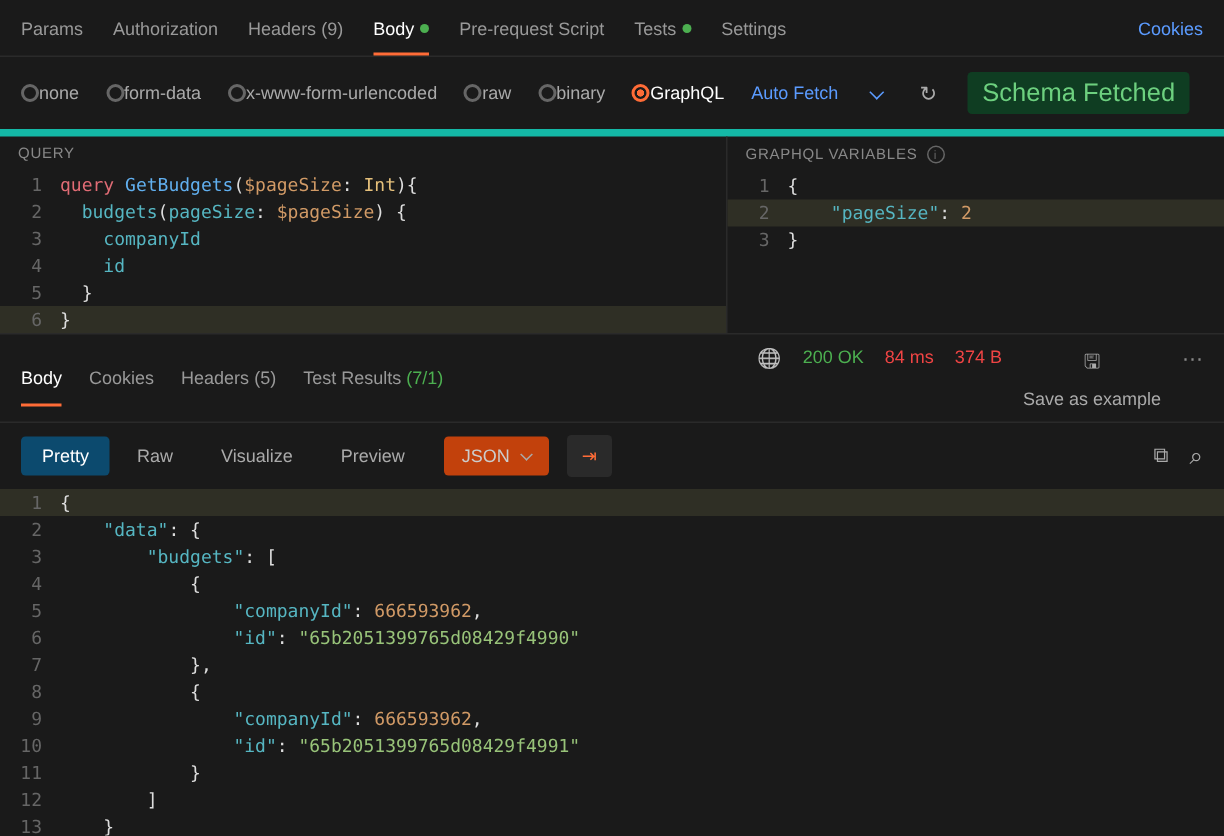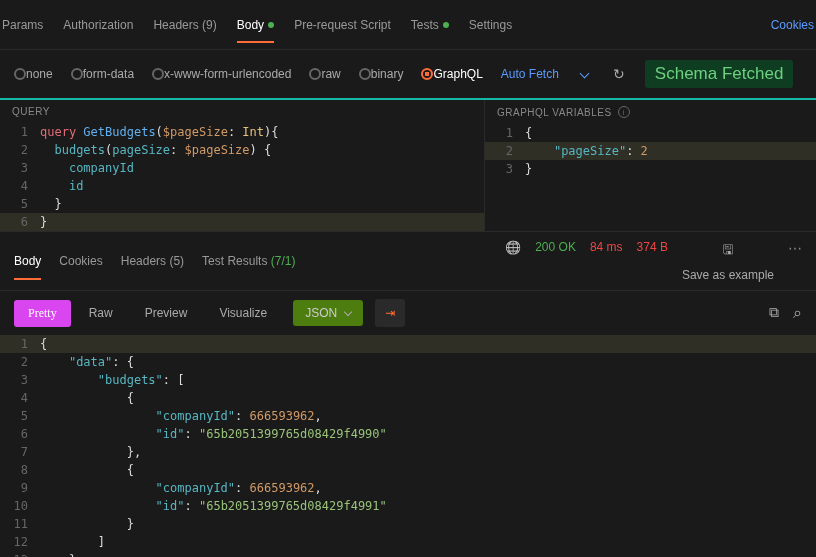--- a/index.html
+++ b/index.html
@@ -8,22 +8,22 @@
   color: #ccc;
   font-family: -apple-system, "Segoe UI", sans-serif;
   font-size: 12px;
   width: 816px;
   height: 557px;
   overflow: hidden;
 }
 .tabs-row {
   display: flex;
   align-items: center;
-  padding: 0 2px;
-  height: 50px;
+  padding: 0 14px;
+  height: 38px;
   gap: 20px;
   border-bottom: 1px solid #2a2a2a;
 }
 .tab {
   color: #999;
   padding: 10px 0;
   cursor: pointer;
   position: relative;
 }
 .tab.active {
@@ -95,21 +95,21 @@
   display: inline-block;
   width: 6px;
   height: 6px;
   border-right: 1.5px solid #5b9bff;
   border-bottom: 1.5px solid #5b9bff;
   transform: rotate(45deg);
   margin-bottom: 2px;
 }
 .split {
   display: flex;
-  border-top: 2px solid #14b8a6;
+  border-top: 5px solid #14b8a6;
   border-bottom: 1px solid #2a2a2a;
 }
 .pane { flex: 1; min-width: 0; }
 .pane.left { flex: 0 0 485px; border-right: 1px solid #2a2a2a; }
 .pane-header {
   padding: 6px 12px;
   font-size: 10px;
   letter-spacing: 0.5px;
   color: #888;
   display: flex;
@@ -166,27 +166,26 @@
   padding: 8px 14px;
   gap: 4px;
 }
 .view-btn {
   padding: 6px 14px;
   color: #aaa;
   cursor: pointer;
   border-radius: 3px;
 }
 .view-btn.active {
-  background: #d946ef;
+  background: #0c4a6e;
   color: #fff;
-  font-family: Liberation Serif, serif;
 }
 .json-select {
   margin-left: 8px;
-  background: #4d7c0f;
+  background: #c2410c;
   padding: 6px 12px;
   border-radius: 3px;
   color: #ccc;
   cursor: pointer;
   display: flex;
   align-items: flex-end;
   gap: 8px;
 }
 .wrap-btn {
   margin-left: 8px;
@@ -344,22 +343,22 @@
         <span class="floppy"></span>
         <span>Save as example</span>
       </div>
     <span class="dots"></span>
   </div>
 </div>
 
 <div class="view-row">
   <div class="view-btn active">Pretty</div>
   <div class="view-btn">Raw</div>
+  <div class="view-btn">Visualize</div>
   <div class="view-btn">Preview</div>
-  <div class="view-btn">Visualize</div>
   <div class="json-select">
       <span>JSON</span>
       <span class="chev-sm"></span>
     </div>
   <div class="wrap-btn">⇥</div>
   <div class="spacer"></div>
   <div class="rgap">
     <span class="copy-ico"></span>
     <span class="search-ico"></span>
   </div>

